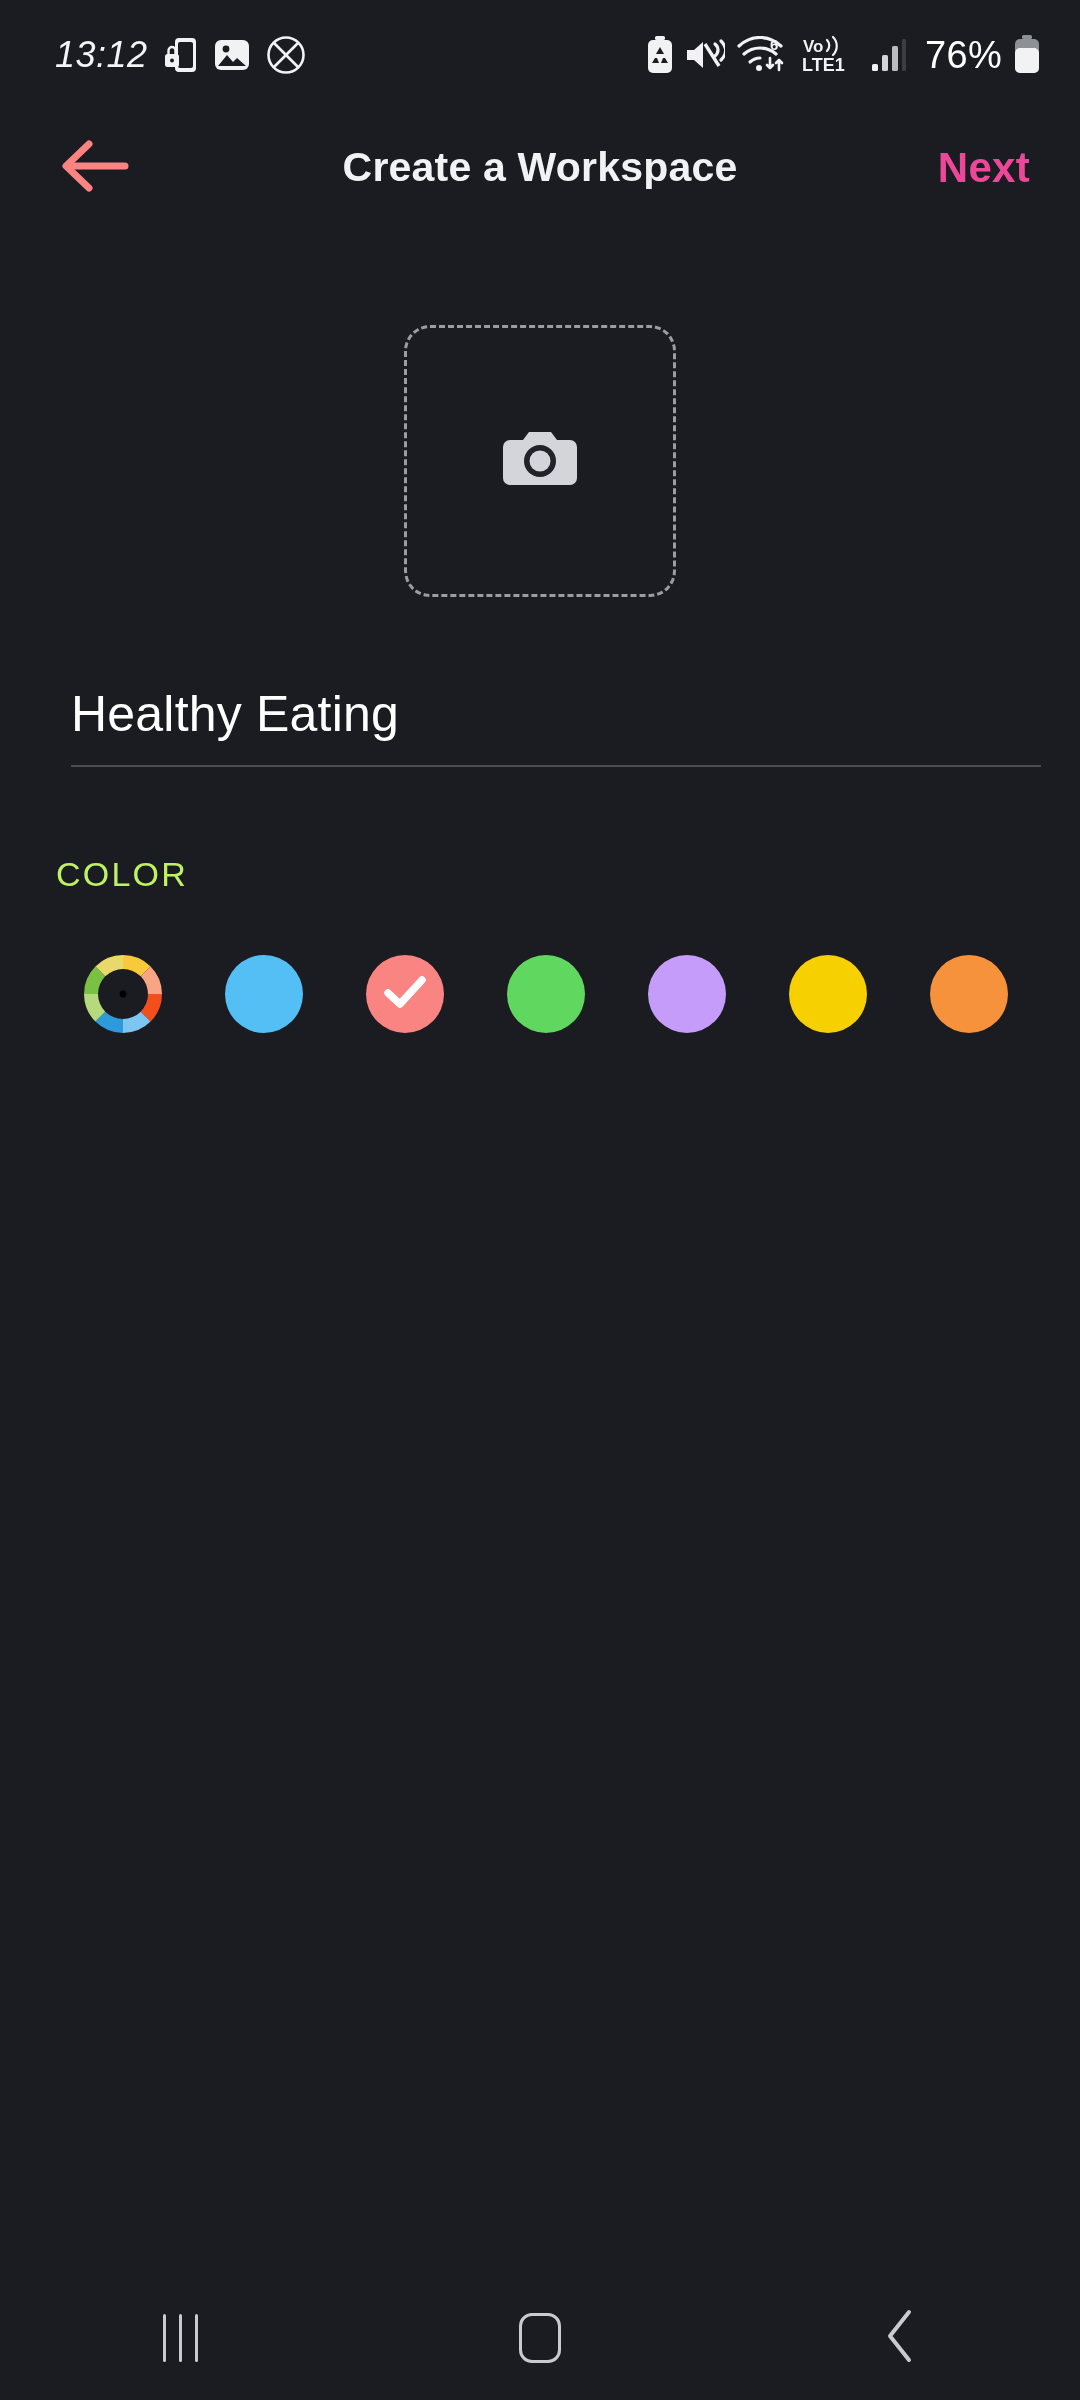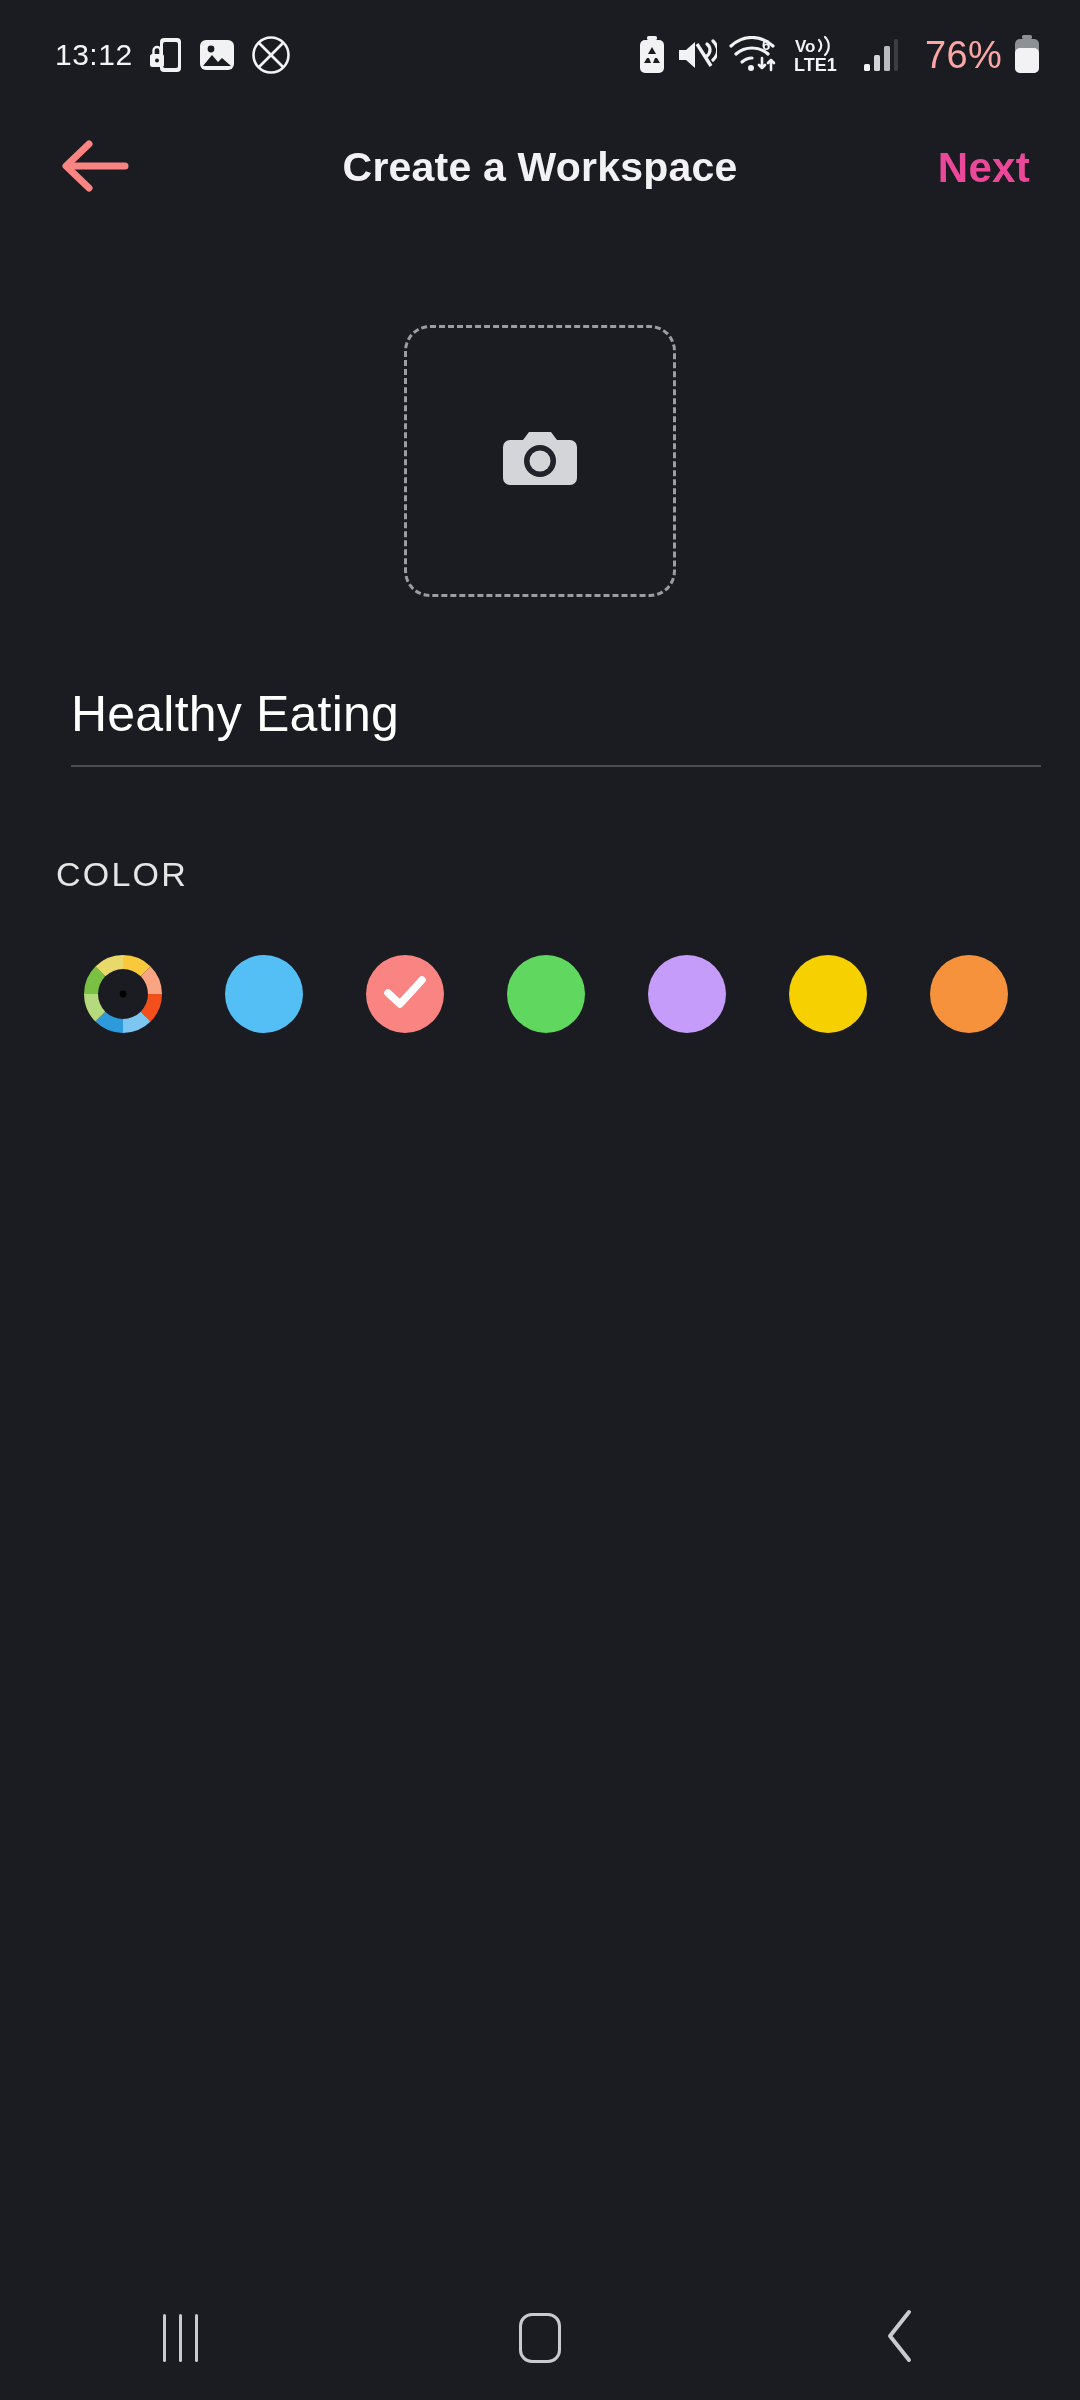--- a/index.html
+++ b/index.html
@@ -18,25 +18,26 @@
   
   .status-bar {
     position:absolute; top:0; left:0;
     width:1080px; height:110px;
     display:flex; align-items:center;
     justify-content:space-between;
     padding:0 40px 0 55px;
   }
   .status-left { display:flex; align-items:center; gap:16px; }
   .clock {
-    color:#f4f4f5; font-size:30px; letter-spacing:0.5px;
+    color:#f4f4f5; font-size:36px; letter-spacing:0.5px;
     font-family:"Liberation Sans", sans-serif;
+    font-style:italic;
   }
   .status-right { display:flex; align-items:center; gap:12px; }
-  .battery-pct { color:#fca5a5; font-size:38px; letter-spacing:0.3px; margin-left:14px; }
+  .battery-pct { color:#ffffff; font-size:38px; letter-spacing:0.3px; margin-left:6px; }
   .si { display:inline-flex; align-items:center; justify-content:center; }
 
   
   .header {
     position:absolute; top:110px; left:0;
     width:1080px; height:115px;
     display:flex; align-items:center;
   }
   .back-btn {
     position:absolute; left:55px; top:50%; transform:translateY(-50%);
@@ -73,21 +74,21 @@
     color:#ffffff; font-size:50px; letter-spacing:0.2px;
     padding-bottom:22px;
   }
   .divider {
     height:2px; background:#4a4c53; width:100%;
   }
 
   
   .color-label {
     position:absolute; left:56px; top:855px;
-    color:#e5e5e5; font-size:34px; letter-spacing:2.2px;text-align:center;
+    color:#bef264; font-size:34px; letter-spacing:2.2px;text-align:center;
   }
   .swatch-row {
     position:absolute; left:84px; top:952px;
     width:930px; height:84px;
     display:flex; align-items:center; gap:63px;
   }
   .swatch {
     width:78px; height:78px; border-radius:50%;
     position:relative; flex:0 0 auto;
     display:flex; align-items:center; justify-content:center;

